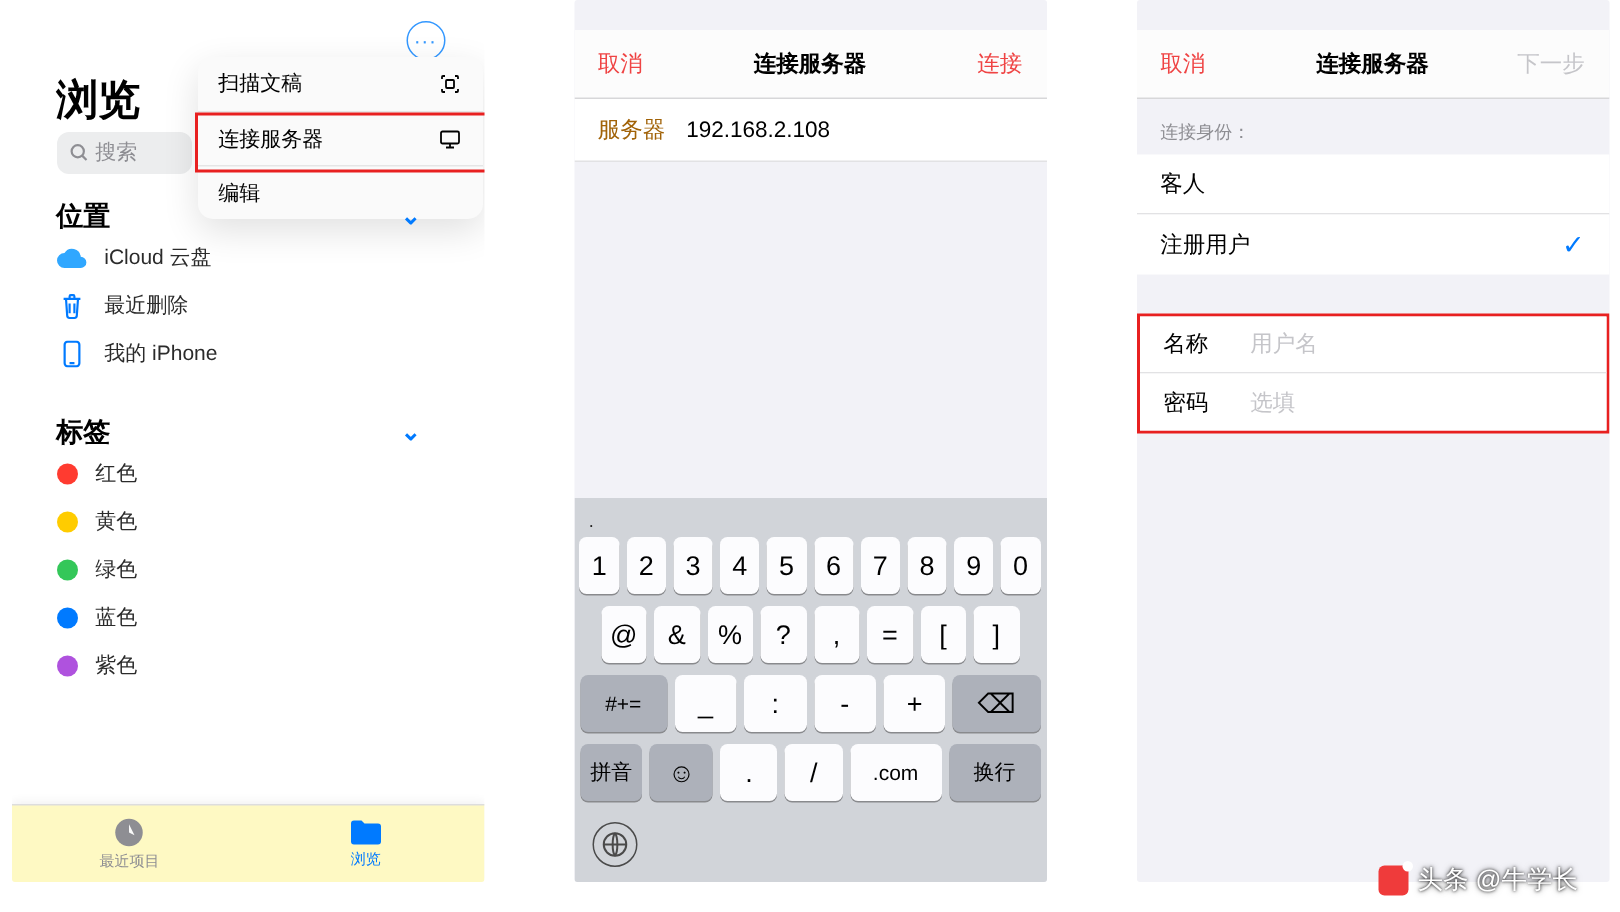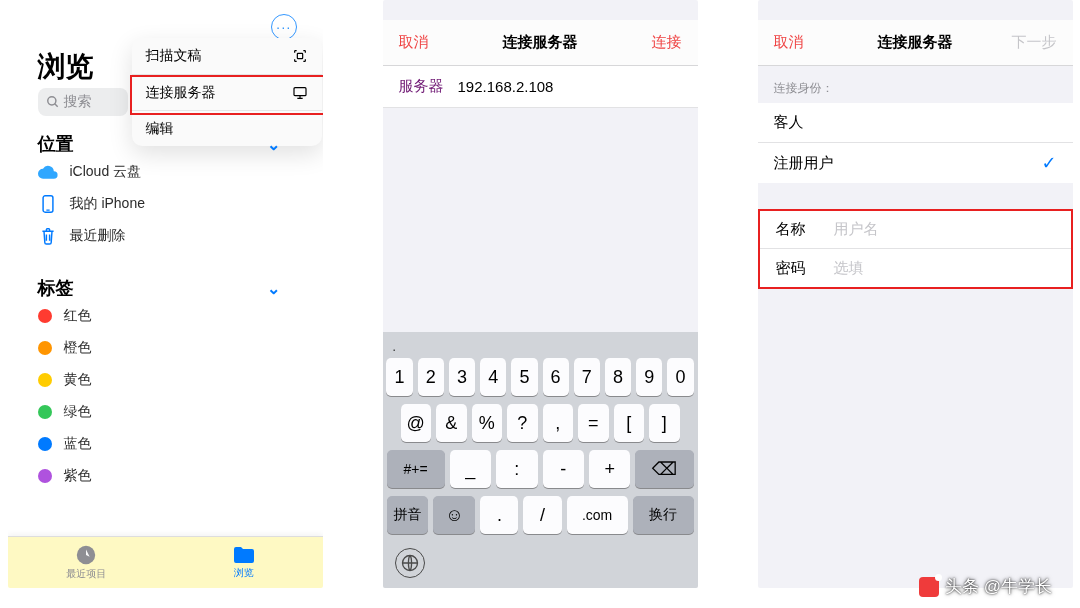--- a/index.html
+++ b/index.html
@@ -159,21 +159,21 @@
   .server-row {
     background: #fff;
     display: flex;
     align-items: center;
     padding: 0 16px;
     height: 42px;
     border-bottom: 0.5px solid #e2e2e4;
     gap: 14px;
     font-size: 15px;
   }
-  .server-label { color: #701a75; }
+  .server-label { color: #a16207; }
   .server-value { color: #000; }
 
   
   .kbd {
     position: absolute;
     bottom: 0; left: 0; right: 0;
     background: #d1d4d9;
     padding: 6px 4px 10px 4px;
   }
   .kbd-hint {
@@ -335,49 +335,45 @@
     <div class="p1-row">
       <span class="p1-icn">
         <svg width="20" height="14" viewBox="0 0 24 16">
             <path fill="#30a7ff" d="M19 16H6a6 6 0 010-12 7 7 0 0113 3 4.5 4.5 0 010 9z"></path>
           </svg>
       </span>
       <span>iCloud 云盘</span>
     </div>
     <div class="p1-row">
       <span class="p1-icn">
+        <svg width="16" height="18" viewBox="0 0 20 22" fill="none" stroke="#007aff" stroke-width="1.8">
+            <path d="M3 5h14M8 5V3a1 1 0 011-1h2a1 1 0 011 1v2M5 5l1 14a2 2 0 002 2h4a2 2 0 002-2l1-14M8 9v8M12 9v8"></path>
+          </svg>
+      </span>
+      <span>最近删除</span>
+    </div>
+    <div class="p1-row">
+      <span class="p1-icn">
         <svg width="12" height="18" viewBox="0 0 14 22" fill="none" stroke="#007aff" stroke-width="1.8">
             <rect x="1" y="1" width="12" height="20" rx="2.5"></rect>
             <line x1="5" y1="18.5" x2="9" y2="18.5"></line>
           </svg>
       </span>
       <span>我的 iPhone</span>
-    </div>
-    <div class="p1-row">
-      <span class="p1-icn">
-        <svg width="16" height="18" viewBox="0 0 20 22" fill="none" stroke="#007aff" stroke-width="1.8">
-            <path d="M3 5h14M8 5V3a1 1 0 011-1h2a1 1 0 011 1v2M5 5l1 14a2 2 0 002 2h4a2 2 0 002-2l1-14M8 9v8M12 9v8"></path>
-          </svg>
-      </span>
-      <span>最近删除</span>
     </div>
   </div>
 
   <div class="p1-list" style="top:276px;">
     <div class="p1-section-title">
       <span>标签</span>
       <span class="chev">⌄</span>
     </div>
     <div class="p1-row">
       <span class="dot" style="background:#ff3b30"></span>
       <span>红色</span>
-    </div>
-    <div class="p1-row">
-      <span class="dot" style="background:#ff9500"></span>
-      <span>橙色</span>
     </div>
     <div class="p1-row">
       <span class="dot" style="background:#ffcc00"></span>
       <span>黄色</span>
     </div>
     <div class="p1-row">
       <span class="dot" style="background:#34c759"></span>
       <span>绿色</span>
     </div>
     <div class="p1-row">

